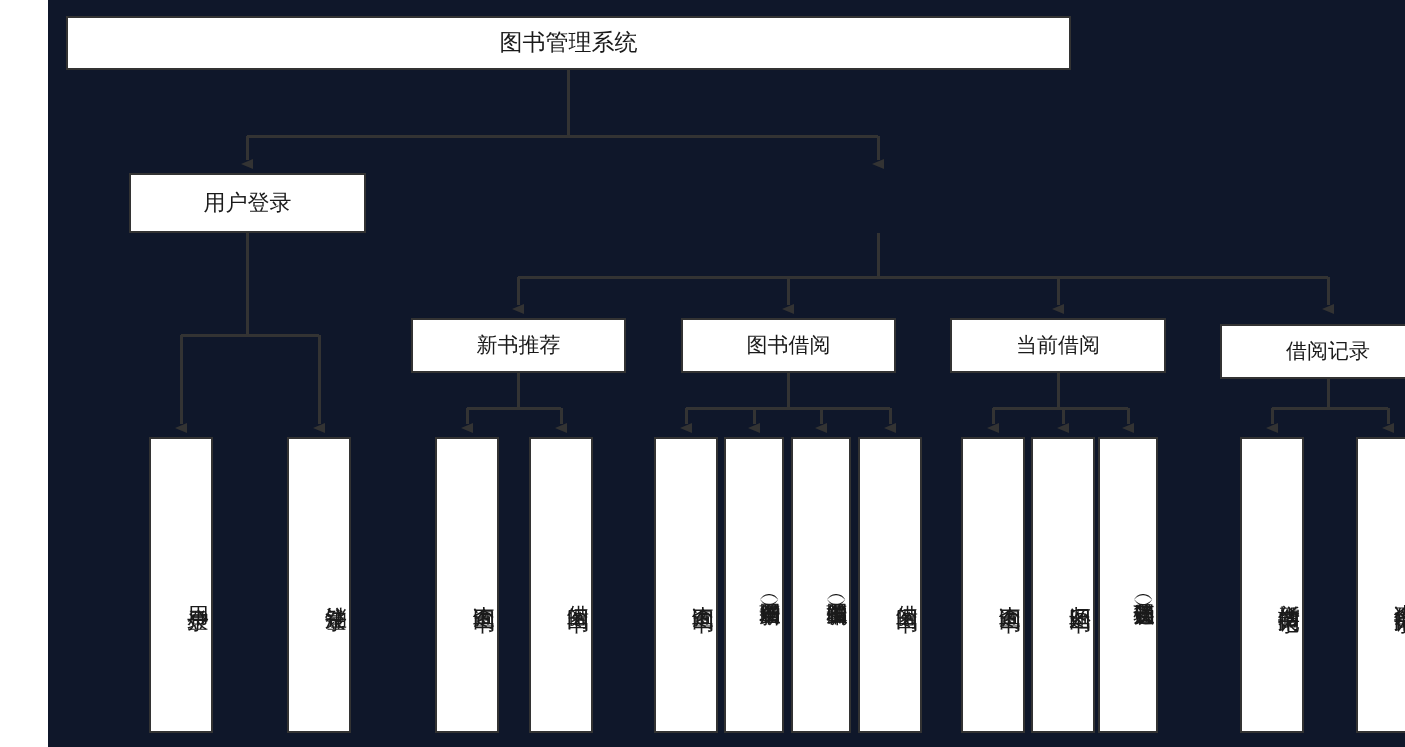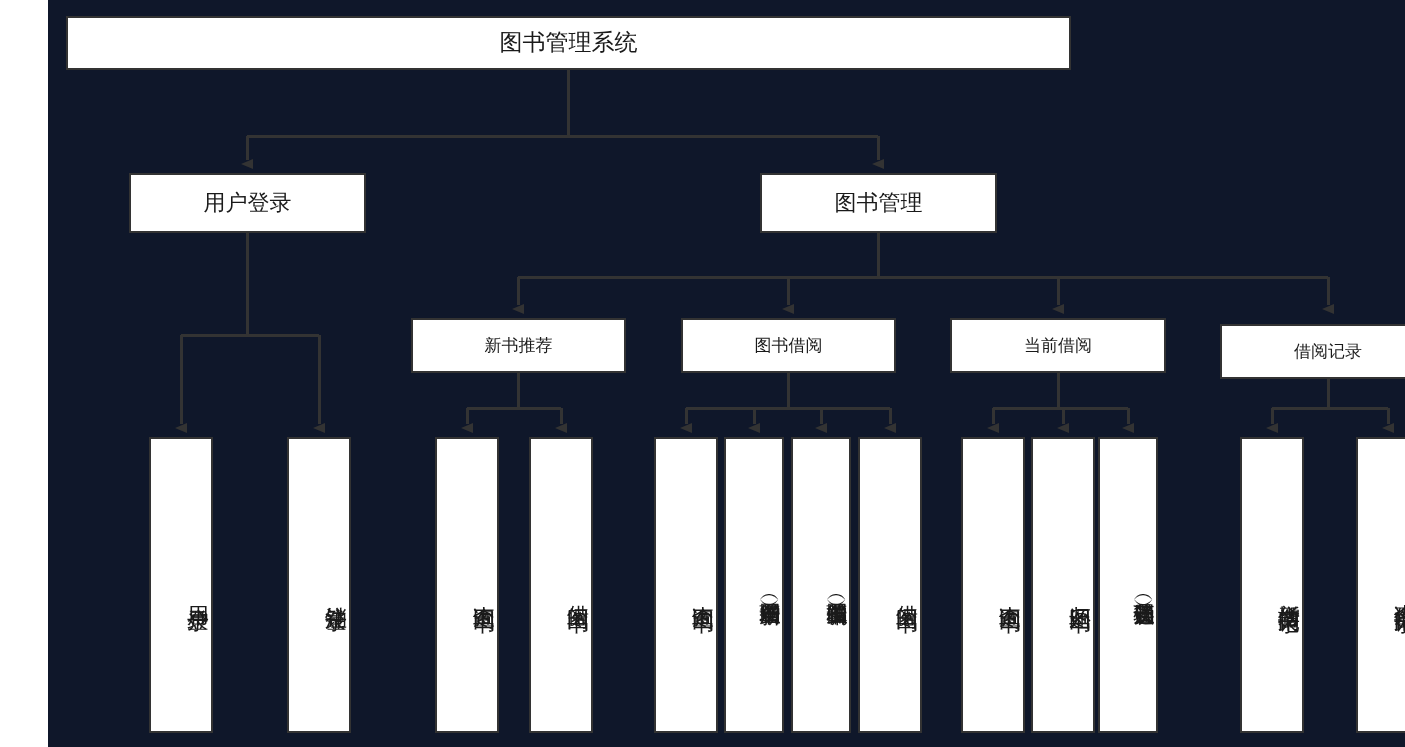--- a/index.html
+++ b/index.html
@@ -37,21 +37,21 @@
     text-align: center;
     line-height: 1.18;
   }
   .node.root {
     font-size: 23px;
   }
   .node.lvl2 {
     font-size: 22px;
   }
   .node.lvl3 {
-    font-size: 17px;
+    font-size: 21px;
   }
   .node.leaf {
     writing-mode: vertical-rl;
     text-orientation: upright;
     align-items: flex-start;
     justify-content: center;
     font-size: 22px;
     letter-spacing: 2px;
     padding-top: 14px;
   }
@@ -125,23 +125,20 @@
     </g>
   </svg>
 
   <div class="node root" style="left: 18px; top: 16px; width: 1005px; height: 54px;">
     <span>图书管理系统</span>
   </div>
 
   <div class="node lvl2" style="left: 81px; top: 173px; width: 237px; height: 60px;">
     <span>用户登录</span>
   </div>
-  <div class="node lvl2" style="left: 712px; top: 173px; width: 237px; height: 60px;">
-    <span>图书管理</span>
-  </div>
 
   <div class="node lvl3" style="left: 363px; top: 318px; width: 215px; height: 55px;">
     <span>新书推荐</span>
   </div>
   <div class="node lvl3" style="left: 902px; top: 318px; width: 216px; height: 55px;">
     <span>当前借阅</span>
   </div>
   <div class="node lvl3" style="left: 633px; top: 318px; width: 215px; height: 55px;">
     <span>图书借阅</span>
   </div>

